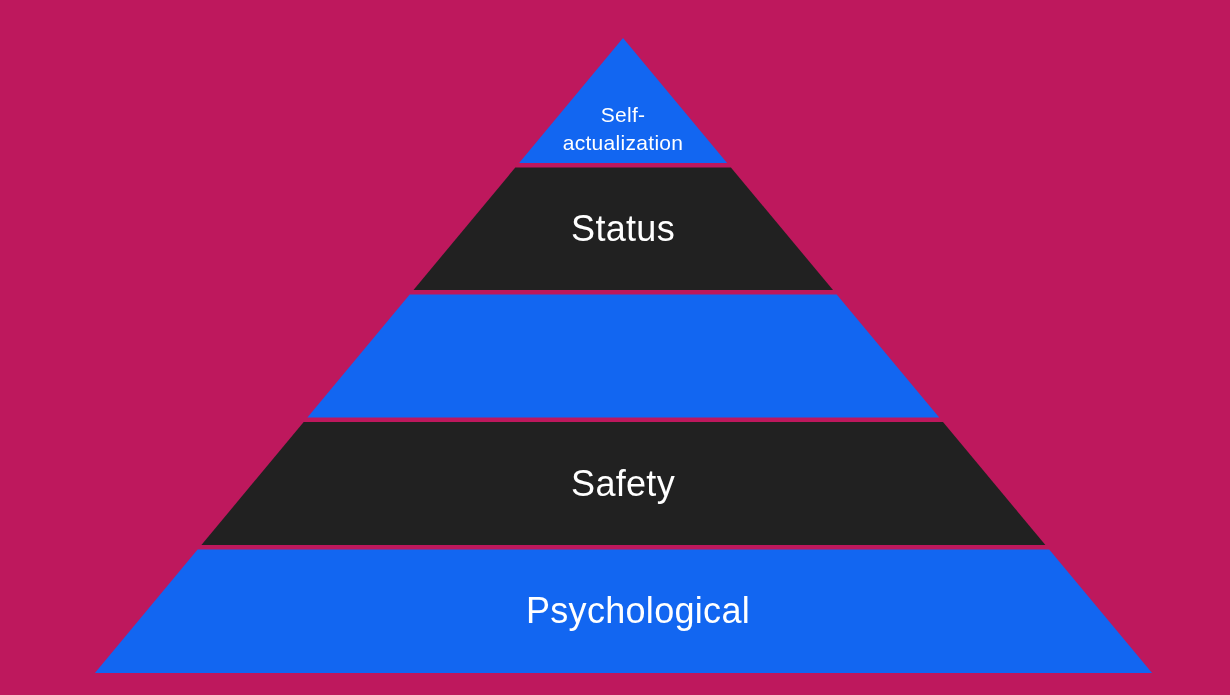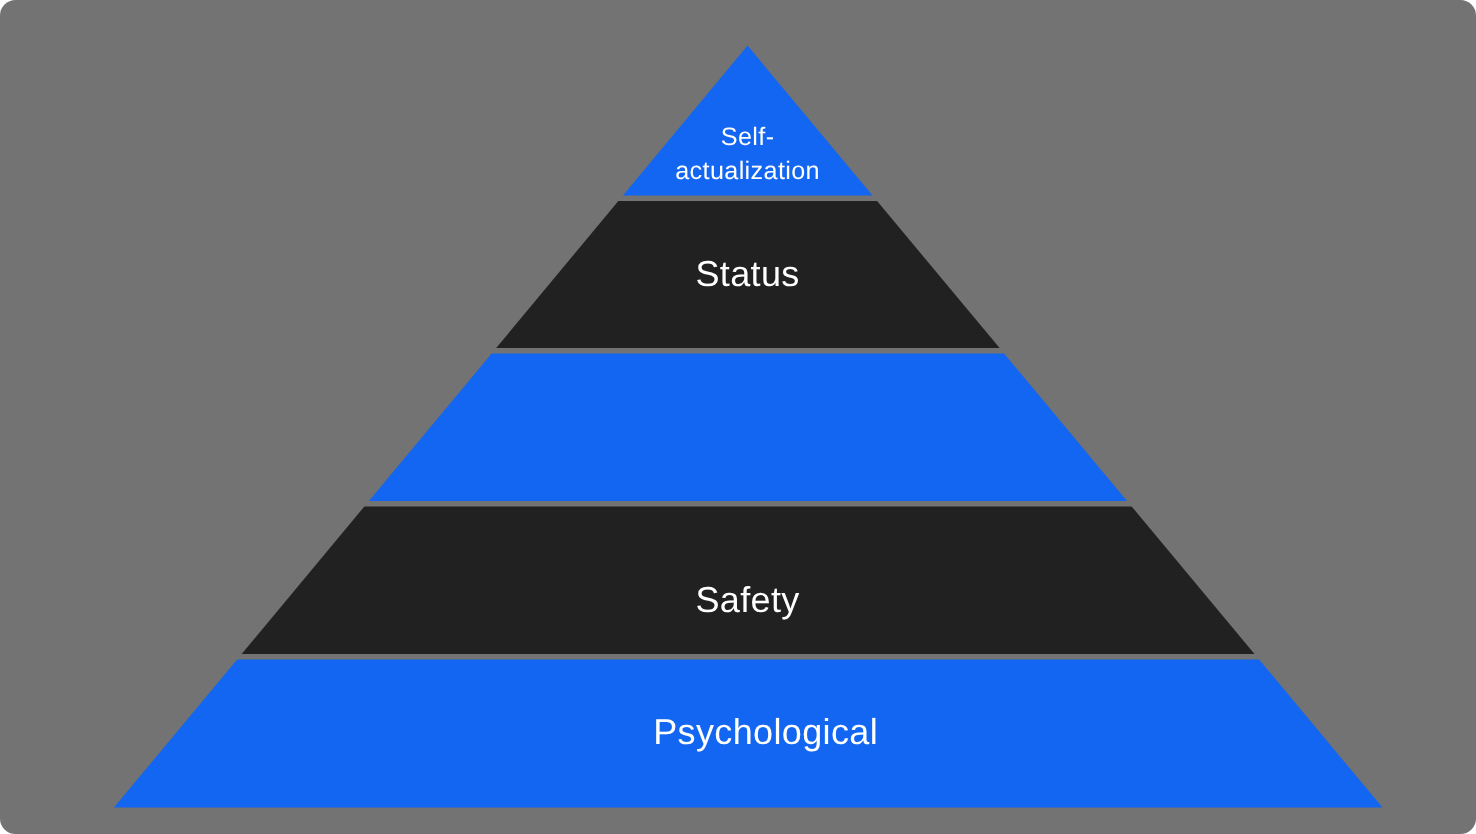--- a/index.html
+++ b/index.html
@@ -5,54 +5,53 @@
   html, body {
     margin: 0;
     padding: 0;
     background: #ffffff;
   }
   .canvas {
     position: relative;
     width: 1230px;
     height: 695px;
     overflow: hidden;
-    background: #737373;
+    background: #be185d;
     font-family: "Liberation Sans", "DejaVu Sans", sans-serif;
-    border-radius: 13px;
   }
   .pyramid-svg {
     position: absolute;
     left: 0;
     top: 0;
     width: 1230px;
     height: 695px;
     display: block;
   }
   .level-label {
     position: absolute;
     transform: translate(-50%, -50%);
     color: #ffffff;
     text-align: center;
     white-space: nowrap;
-    font-size: 30px;
+    font-size: 36px;
     font-weight: 400;
     letter-spacing: 0.3px;
     line-height: 1.2;
   }
   .level-label.small {
     font-size: 21px;
     line-height: 28px;
     white-space: normal;
     width: 140px;
   }
   
   .lbl-0 { left: 623px; top: 129px; }
   .lbl-1 { left: 623px; top: 229px; }
   .lbl-2 { left: 623px; top: 356px; }
-  .lbl-3 { left: 623px; top: 484px; margin-top: 17px; }
+  .lbl-3 { left: 623px; top: 484px; }
   .lbl-4 { left: 638px; top: 611px; }
 </style>
 </head>
 <body>
 
 <div class="canvas">
 
   <svg class="pyramid-svg" viewBox="0 0 1230 695" aria-hidden="true">
     <polygon points="623,38 727.1,163 519.1,163" fill="#1266F1"></polygon>
     <polygon points="515.3,167.5 730.9,167.5 833.0,290 413.5,290" fill="#212121"></polygon>

